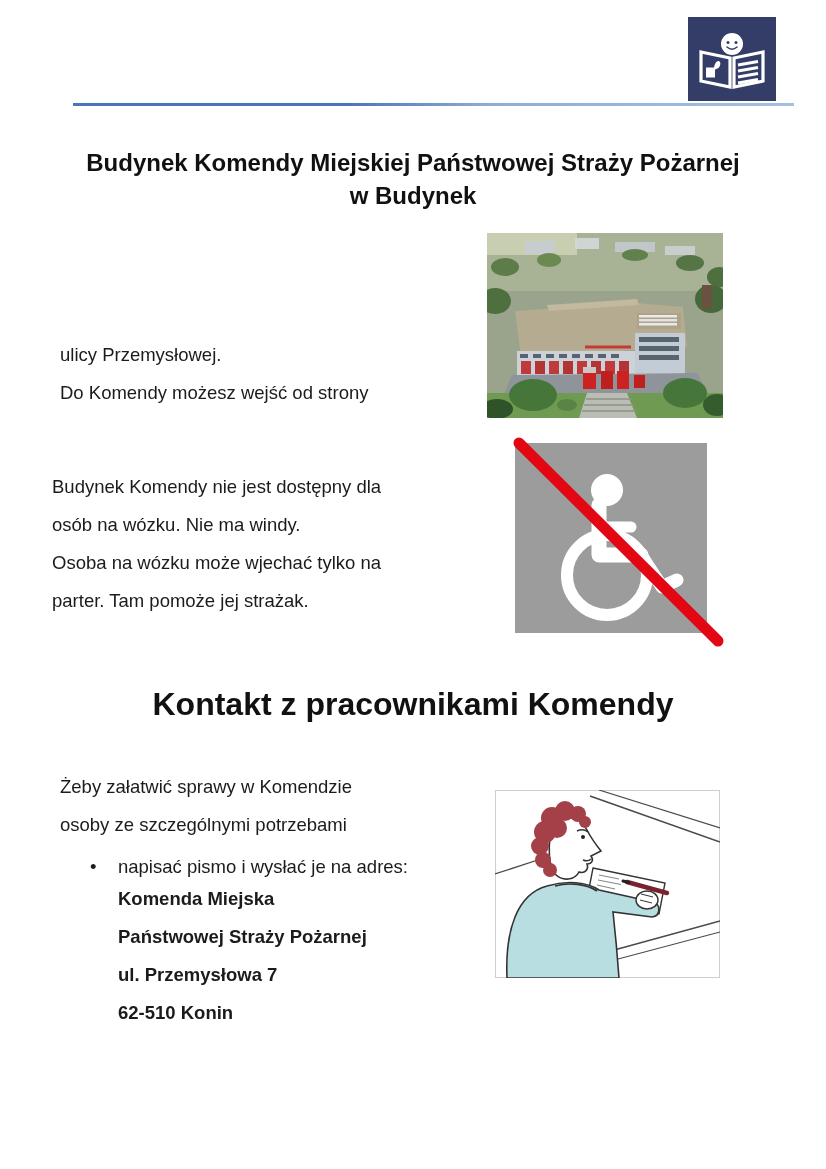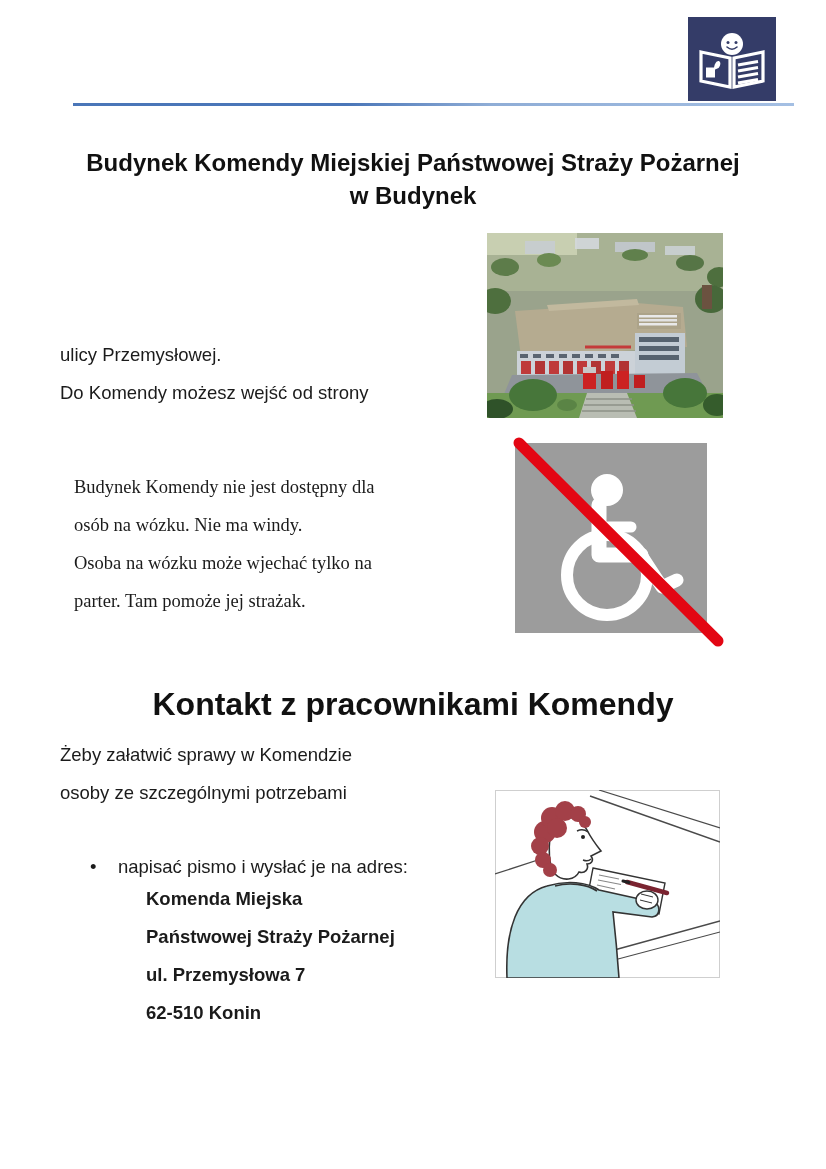--- a/index.html
+++ b/index.html
@@ -11,31 +11,31 @@
   .easy-logo{position:absolute;left:688px;top:17px;width:88px;height:84px;}
   .header-rule{position:absolute;left:73px;top:103px;width:721px;height:3px;
     background:linear-gradient(90deg,#4a76b8 0%,#4a76b8 38%,#8fadd6 58%,#a4bfe3 100%);}
   
   .doc-title{position:absolute;left:0;top:146px;width:826px;text-align:center;
     font-size:24px;font-weight:bold;line-height:33px;color:#111;}
   
   .para{position:absolute;font-size:18.5px;line-height:38px;}
   .para div{white-space:nowrap;}
   .p-entrance{left:60px;top:336px;width:450px;}
-  .p-access{left:74px;top:468px;width:460px;font-family:Liberation Serif, serif;}
-  .p-contact-intro{left:60px;top:736px;width:460px;}
+  .p-access{left:52px;top:468px;width:460px;}
+  .p-contact-intro{left:60px;top:768px;width:460px;}
   
   .section-heading{position:absolute;left:0;top:688px;width:826px;text-align:center;
     font-size:32px;font-weight:bold;line-height:33px;color:#111;}
   
   .bullet-row{position:absolute;left:90px;top:848px;display:flex;
     font-size:18.5px;line-height:38px;}
   .bullet-dot{width:28px;font-size:18.5px;}
   .address-block{position:absolute;left:118px;top:880px;font-size:18.5px;
-    line-height:38px;font-weight:bold;margin-left:28px;}
+    line-height:38px;font-weight:bold;}
   .address-block div{white-space:nowrap;}
   
   .photo-building{position:absolute;left:487px;top:233px;width:236px;height:185px;}
   .sign-nowheel{position:absolute;left:515px;top:443px;width:210px;height:205px;overflow:visible;}
   .illu-writing{position:absolute;left:495px;top:790px;width:225px;height:188px;}
 </style>
 </head>
 <body>
 
 <div class="page">

